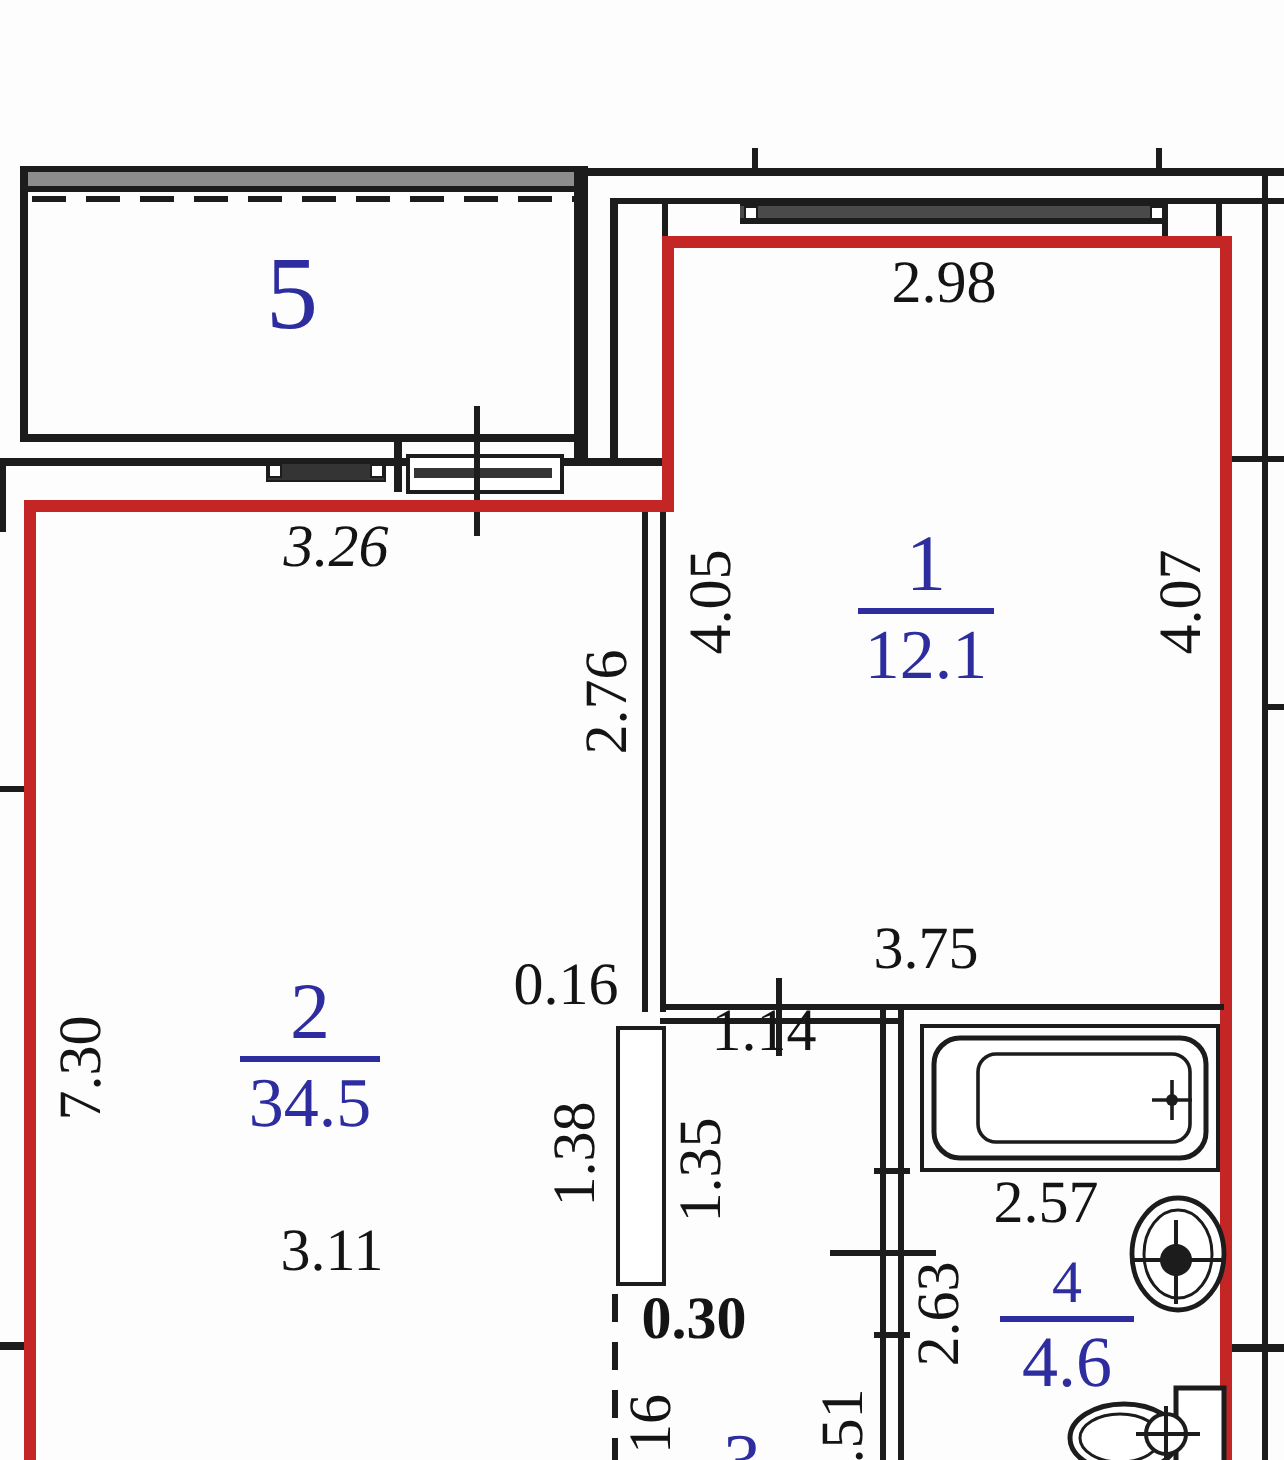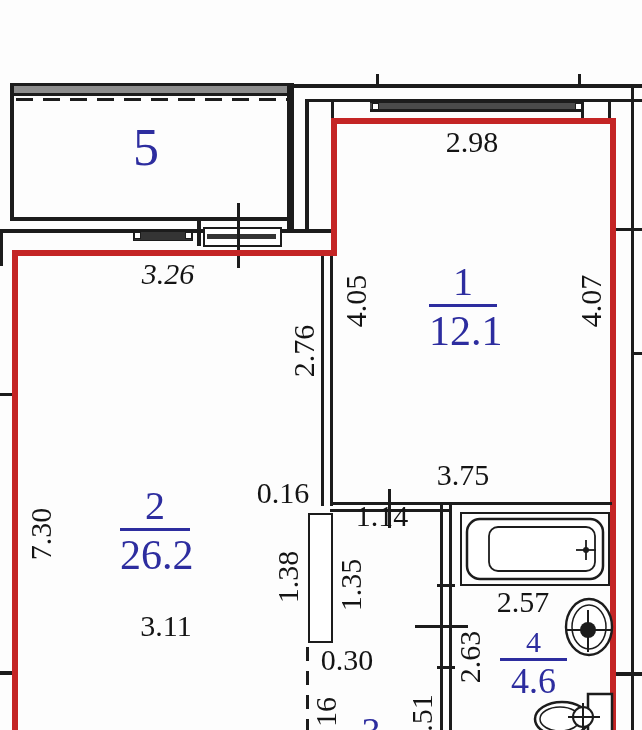--- a/index.html
+++ b/index.html
@@ -9,21 +9,21 @@
   }
   .wall{position:absolute;background:#1c1c1c;}
   .red{position:absolute;background:#c42525;}
   .dim{
     position:absolute;font-size:30px;line-height:1;color:#141414;
     transform:translate(-50%,-50%);white-space:nowrap;
   }
   .dim.rot{transform:translate(-50%,-50%) rotate(-90deg);}
   .room-label{position:absolute;text-align:center;color:#2d2d9f;}
   .room-label .num{font-size:40px;line-height:1;border-bottom:3px solid #2d2d9f;padding-bottom:2px;}
-  .room-label .area{font-size:42px;line-height:1;padding-top:3px;}
+  .room-label .area{font-size:35px;line-height:1;padding-top:3px;}
   .room-label.small .num{font-size:30px;padding-bottom:1px;}
   .room-label.small .area{font-size:36px;padding-top:2px;}
   .free-num{position:absolute;transform:translate(-50%,0);color:#2d2d9f;line-height:1;}
   .dash-h{position:absolute;height:3px;background:repeating-linear-gradient(90deg,#1c1c1c 0 17px,transparent 17px 27px);}
   .dash-v{position:absolute;width:3px;background:repeating-linear-gradient(180deg,#1c1c1c 0 14px,transparent 14px 24px);}
   .glass{position:absolute;border-top:3px solid #1c1c1c;border-bottom:3px solid #1c1c1c;}
   .sq{position:absolute;width:5px;height:5px;background:#fff;border:1px solid #1c1c1c;}
   .box{position:absolute;border:2px solid #1c1c1c;background:#fff;}
   svg{position:absolute;left:0;top:0;}
 </style>
@@ -114,21 +114,21 @@
 
   <div class="free-num" style="left:146px;top:122px;font-size:52px;">5</div>
 
   <div class="room-label" style="left:429px;top:262px;width:68px;">
     <div class="num">1</div>
     <div class="area">12.1</div>
   </div>
 
   <div class="room-label" style="left:120px;top:486px;width:70px;">
     <div class="num">2</div>
-    <div class="area">26.2</div>
+    <div class="area">34.5</div>
   </div>
 
   <div class="room-label small" style="left:500px;top:627px;width:67px;">
     <div class="num">4</div>
     <div class="area">4.6</div>
   </div>
 
   <div class="free-num" style="left:371px;top:712px;font-size:38px;">3</div>
 
   <div class="dim" style="left:168px;top:274px;font-style:italic;">3.26</div>
@@ -136,19 +136,19 @@
   <div class="dim rot" style="left:356px;top:301px;">4.05</div>
   <div class="dim rot" style="left:304px;top:351px;">2.76</div>
   <div class="dim rot" style="left:591px;top:301px;">4.07</div>
   <div class="dim rot" style="left:41px;top:534px;">7.30</div>
   <div class="dim" style="left:283px;top:493px;font-family:Liberation Serif, serif;">0.16</div>
   <div class="dim" style="left:463px;top:475px;">3.75</div>
   <div class="dim" style="left:382px;top:516px;">1.14</div>
   <div class="dim rot" style="left:351px;top:585px;">1.35</div>
   <div class="dim rot" style="left:288px;top:577px;">1.38</div>
   <div class="dim" style="left:166px;top:611px;margin-top:15px;">3.11</div>
-  <div class="dim" style="left:347px;top:660px;">0.30</div>
+  <div class="dim" style="left:347px;top:660px;font-weight:bold;">0.30</div>
   <div class="dim" style="left:523px;top:602px;">2.57</div>
   <div class="dim rot" style="left:470px;top:657px;">2.63</div>
   <div class="dim rot" style="left:326px;top:712px;">16</div>
   <div class="dim rot" style="left:422px;top:713px;">.51</div>
 
 </div>
 
 </body></html>

